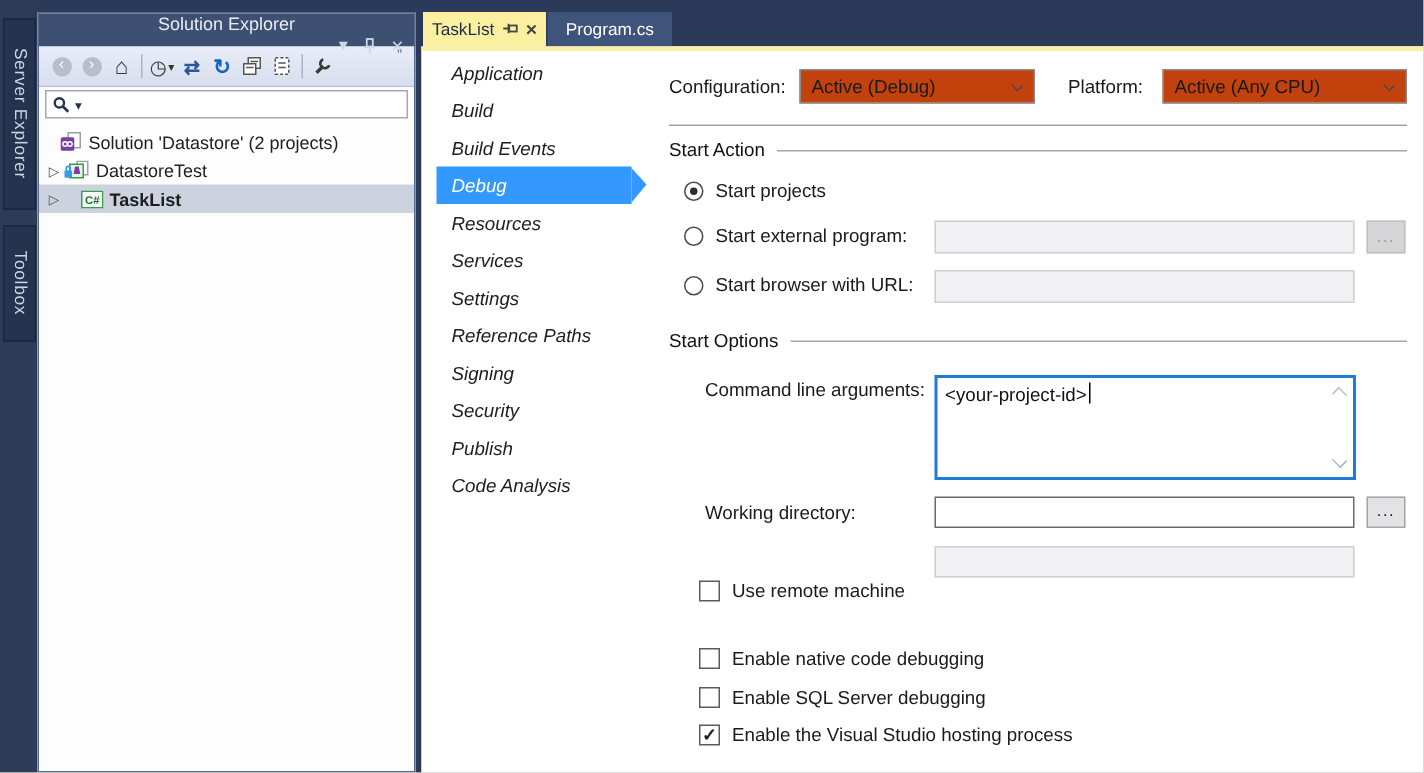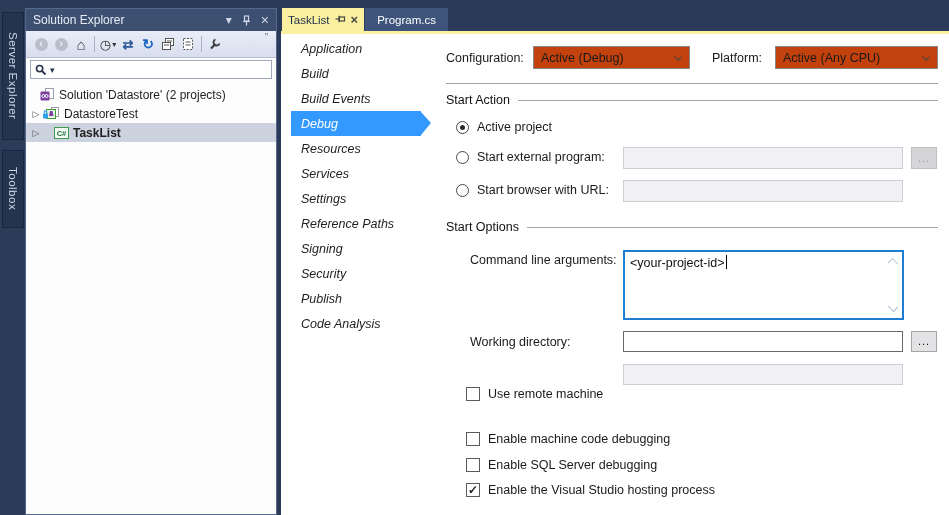--- a/index.html
+++ b/index.html
@@ -16,21 +16,21 @@
   .vtab { position:absolute; left:2px; width:22px; background:#24334e; border:1px solid #1a2740;
           color:#cdd5e5; font-size:11.5px; writing-mode:vertical-rl;
           display:flex; align-items:center; justify-content:center; letter-spacing:.5px; }
   #vtab-server  { top:12px;  height:128px; }
   #vtab-toolbox { top:150px; height:78px; }
 
   
   #sol-panel { position:absolute; left:25px; top:8px; width:252px; height:507px;
                background:#fdfdfd; border:1px solid #55688e; }
   .sp-title { height:22px; background:#3d5071; color:#e9ecf5; display:flex; align-items:center;
-              padding:0 7px; font-size:12px; }
+              padding:0 7px; font-size:12px;flex-direction:column; }
   .sp-title .sp-ticons { margin-left:auto; display:flex; align-items:center; gap:9px; color:#cfd6e6; }
   .sp-title .tglyph { font-size:12px; line-height:1; cursor:default; }
   .sp-toolbar { height:27px; background:linear-gradient(#e9edf8,#d8deee); border-bottom:1px solid #b6bfd3;
                 display:flex; align-items:center; padding:0 5px; }
   .tbi { display:inline-flex; align-items:center; justify-content:center; width:20px; height:22px; font-size:13px; color:#3a3a3a; }
   .tbi.circle-btn span { display:inline-flex; align-items:center; justify-content:center;
         width:13px; height:13px; border-radius:50%; background:#b9bfca; color:#ffffff; font-size:11px; line-height:1; padding-bottom:1px; }
   .tbi.blue { color:#1565c0; font-weight:bold; font-size:14px; }
   .tbi.dark-blue { color:#2b5797; font-weight:bold; }
   .tb-sep { width:1px; height:16px; background:#aab3c7; margin:0 3px; }
@@ -270,21 +270,21 @@
 
     <div class="divider" style="left:165px; top:49px; width:492px;"></div>
 
     <div class="grp" style="left:165px; top:59px;">
       <span>Start Action</span>
         <span class="line"></span>
     </div>
 
     <div class="opt-row" style="left:175px; top:86px;">
       <span class="radio sel"></span>
-      <span>Active project</span>
+      <span>Start projects</span>
     </div>
 
     <div class="opt-row" style="left:175px; top:116px;">
       <span class="radio"></span>
       <span>Start external program:</span>
     </div>
     <input class="tb disabled" style="left: 342px; top: 113px; width: 280px;" disabled="" value="">
     <div class="browse disabled" style="left:630px; top:113px;">...</div>
 
     <div class="opt-row" style="left:175px; top:149px;">
@@ -315,21 +315,21 @@
         </span>
       <span>Use remote machine</span>
     </div>
     <input class="tb disabled" style="left: 342px; top: 330px; width: 280px; height: 21px;" disabled="" value="">
 
 
     <div class="opt-row" style="left:185px; top:398px;">
       <span class="checkbox">
           <span class="mark">✓</span>
         </span>
-      <span>Enable machine code debugging</span>
+      <span>Enable native code debugging</span>
     </div>
     <div class="opt-row" style="left:185px; top:424px;">
       <span class="checkbox">
           <span class="mark">✓</span>
         </span>
       <span>Enable SQL Server debugging</span>
     </div>
     <div class="opt-row" style="left:185px; top:449px;">
       <span class="checkbox checked">
           <span class="mark">✓</span>

